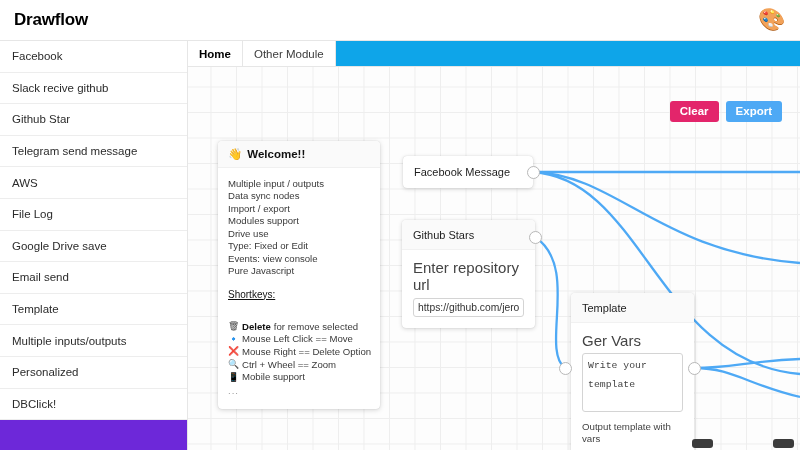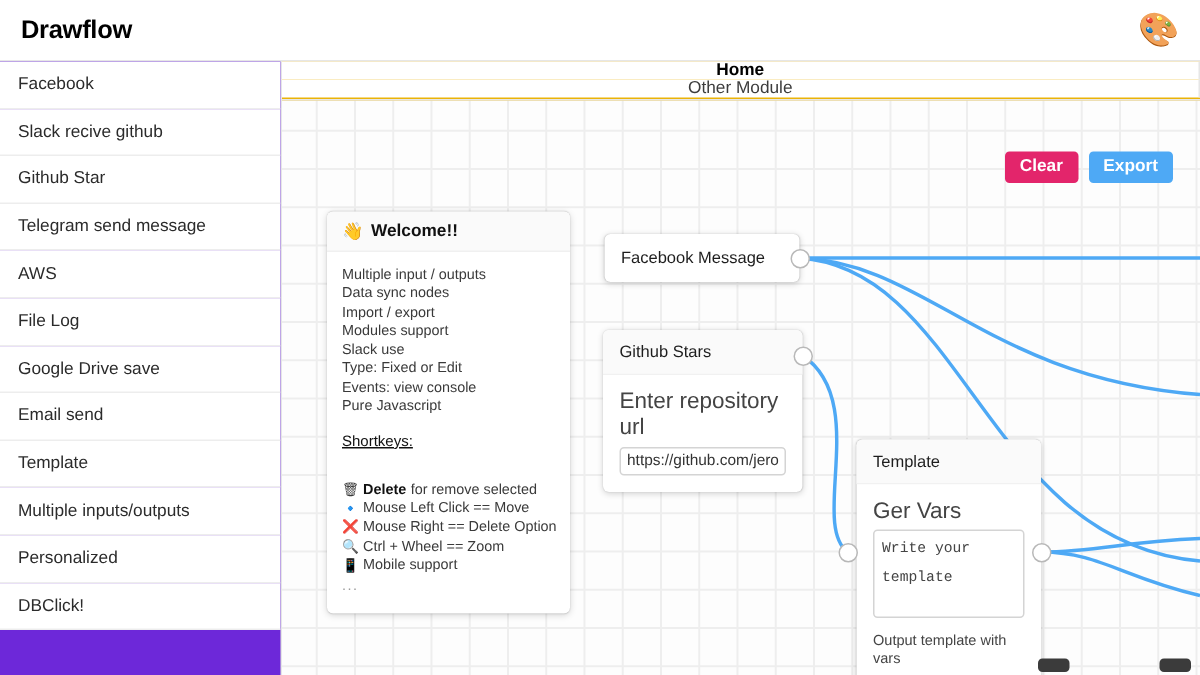--- a/index.html
+++ b/index.html
@@ -54,23 +54,22 @@
     position: absolute; top: 40px; left: 188px;
     width: 612px; height: 410px;
     background: #ffffff;
     border-top: 1px solid #e6e6e6;
     overflow: hidden;
   }
   .tabbar {
     position: absolute; top: 0; left: 0; width: 612px; height: 26px;
     display: flex; align-items: stretch;
     border-bottom: 1px solid #e6e6e6;
-    background: #eab308;
+    background: #0ea5e9;
     z-index: 15;
-    flex-direction: column;
   }
   .tab {
     display: flex; align-items: center; justify-content: center;
     padding: 0 11px;
     font-size: 11.5px; color: #3c3c3c;
     border-right: 1px solid #e6e6e6;
     cursor: pointer;
     background: #ffffff;
   }
   .tab.active { font-weight: bold; color: #000; }
@@ -252,21 +251,21 @@
       <div class="welcome">
         <div class="welcome-title">
           <span>👋</span>
           <span>Welcome!!</span>
         </div>
         <div class="welcome-body">
           <div class="feat-line">Multiple input / outputs</div>
           <div class="feat-line">Data sync nodes</div>
           <div class="feat-line">Import / export</div>
           <div class="feat-line">Modules support</div>
-          <div class="feat-line">Slack use</div>
+          <div class="feat-line">Drive use</div>
           <div class="feat-line">Type: Fixed or Edit</div>
           <div class="feat-line">Events: view console</div>
           <div class="feat-line">Pure Javascript</div>
 
           <div class="shortkeys-h">Shortkeys:</div>
 
           <div class="sk-row">
             <span class="sk-ico">🗑</span>
             <b>Delete</b>
               <span> for remove selected</span>

